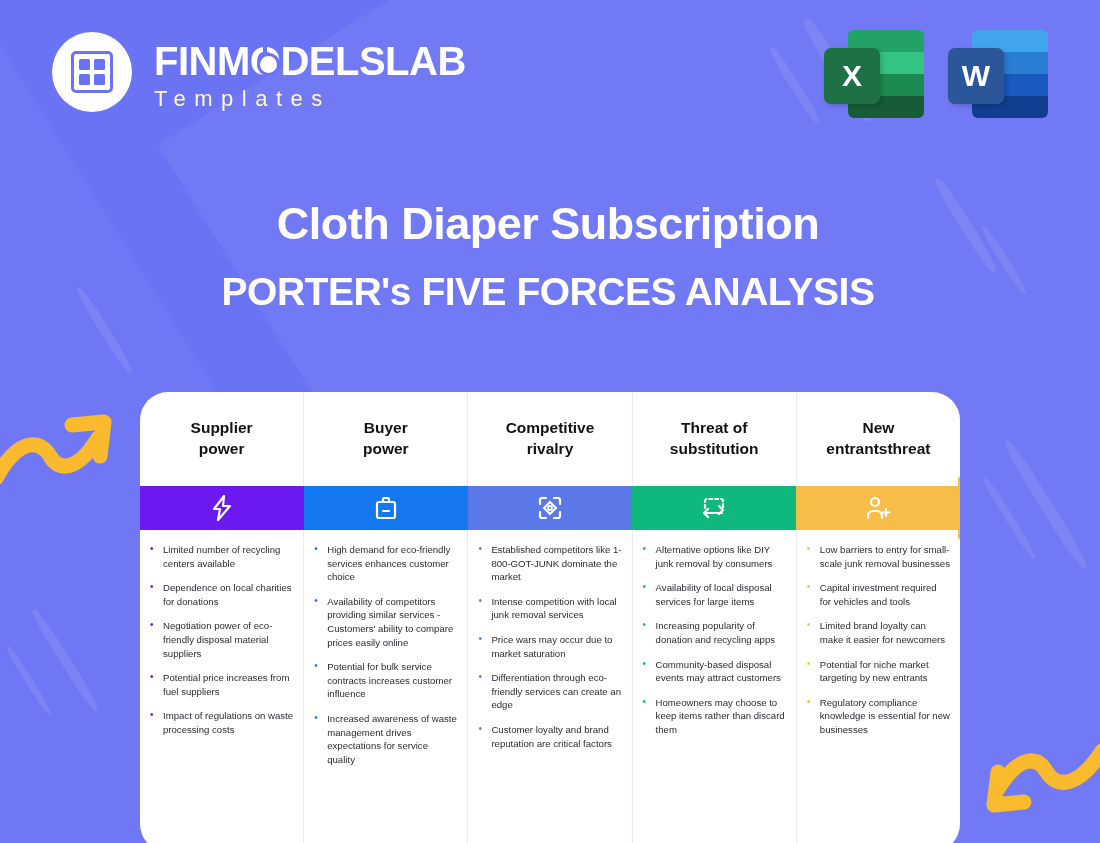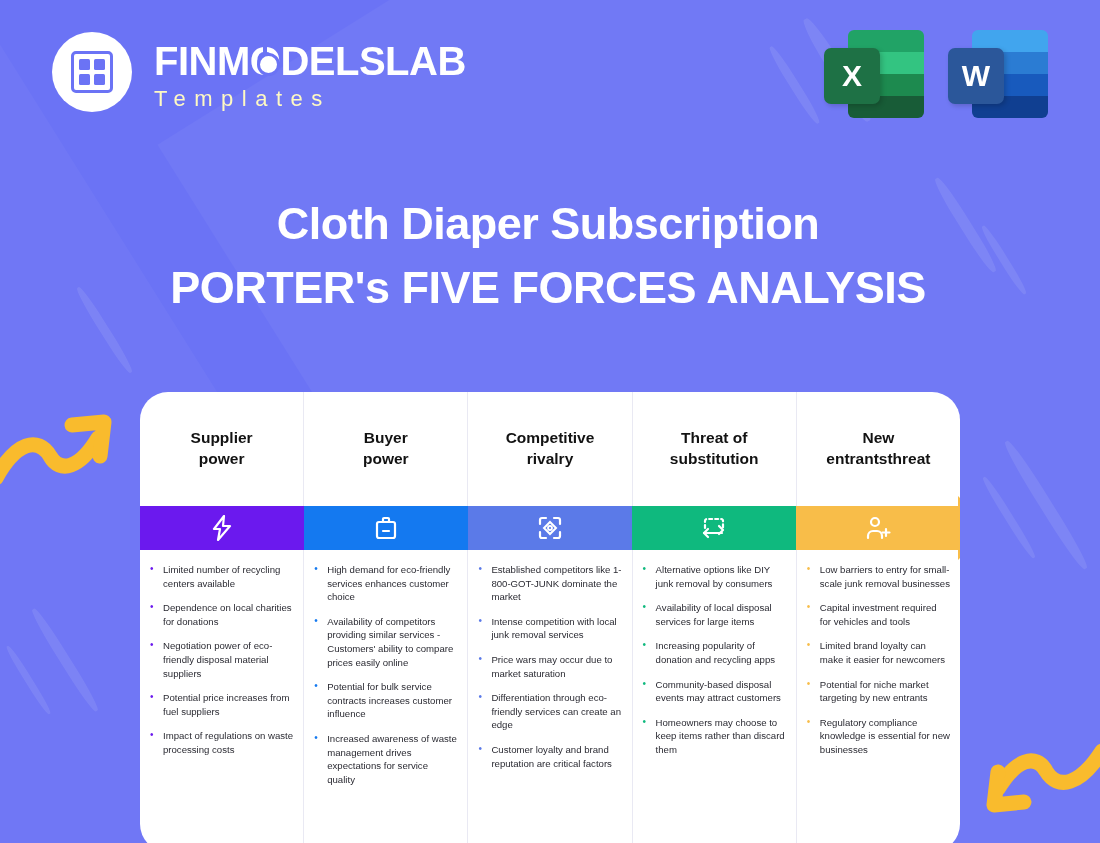--- a/index.html
+++ b/index.html
@@ -134,46 +134,46 @@
     text-align: center;
     color: #ffffff;
   }
   .title-1 {
     font-size: 45px;
     font-weight: 700;
     letter-spacing: -0.5px;
     line-height: 1.25;
   }
   .title-2 {
-    font-size: 45px;
+    font-size: 39px;
     font-weight: 700;
     letter-spacing: -0.5px;
     line-height: 1.25;
-    margin-top: 8px;
+    margin-top: 16px;
   }
 
   
   .squiggle { position: absolute; pointer-events: none; }
   .squiggle-left { left: -6px; top: 398px; }
   .squiggle-right { right: -4px; top: 735px; }
 
   
   .card {
     position: absolute;
     left: 140px; top: 392px;
     width: 820px;
     height: 460px;
     background: #ffffff;
     border-radius: 28px;
     overflow: hidden;
   }
 
   .grid-head {
     display: flex;
-    height: 114px;
+    height: 94px;
   }
   .head-cell {
     flex: 1 1 0;
     display: flex;
     align-items: center;
     justify-content: center;
     text-align: center;
     font-size: 15.5px;
     font-weight: 700;
     color: #121212;

